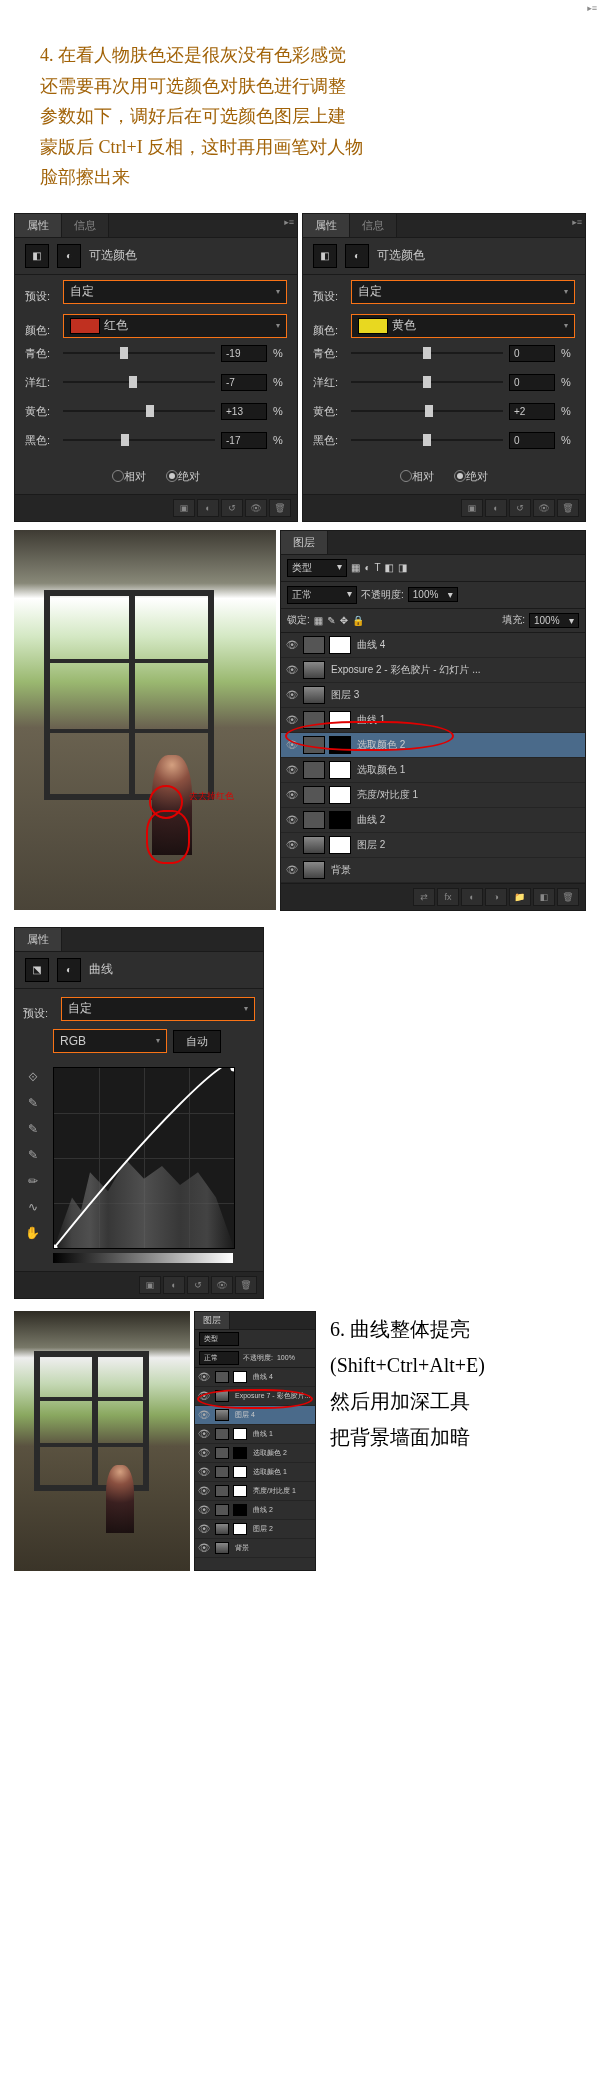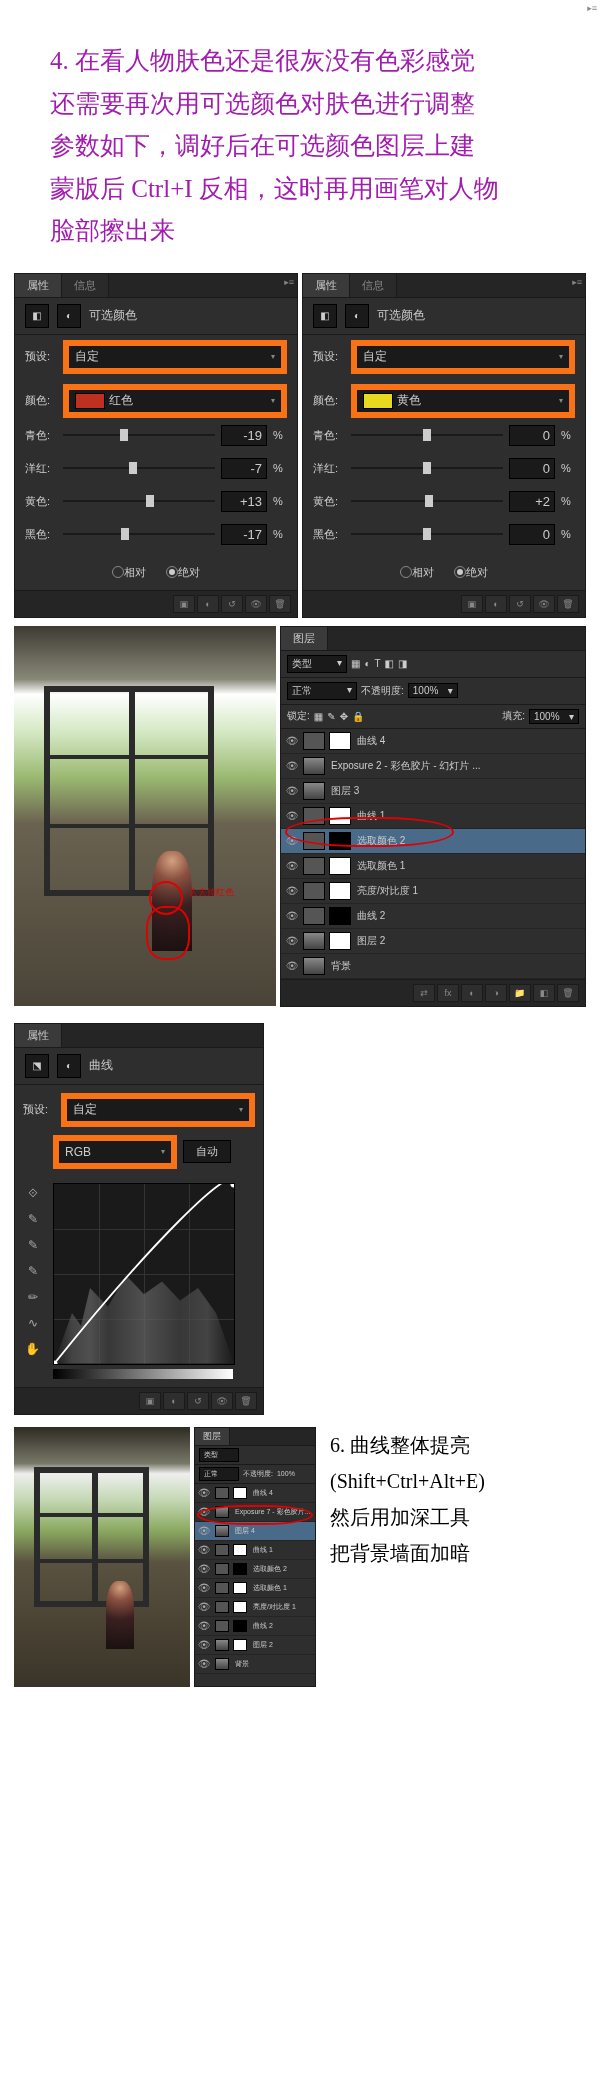--- a/index.html
+++ b/index.html
@@ -1,35 +1,35 @@
 <!DOCTYPE html>
 <html><head>
 <meta charset="utf-8">
 <style>
 body{margin:0;background:#fff;font-family:sans-serif;font-size:12px;width:600px}
-.handwriting{font-family:"Kaiti SC","KaiTi",serif;font-size:25px;line-height:1.7;padding:40px 50px 20px;color:#a21caf}
+.handwriting{font-family:"Kaiti SC","KaiTi",serif;font-size:18px;line-height:1.7;padding:40px 40px 20px;color:#a16207}
 .handwriting p{margin:0}
 .panels-row{display:flex;gap:4px;padding:0 14px}
 .panel{background:#2e2e2e;color:#ccc;flex:1;border:1px solid #1a1a1a;position:relative}
 .panel-tabs{display:flex;background:#252525;border-bottom:1px solid #1a1a1a;font-size:11px}
 .panel-tab{padding:4px 12px;background:#3a3a3a;border-right:1px solid #1a1a1a}
 .panel-tab.inactive{background:#2a2a2a;color:#888}
 .panel-sub{display:flex;align-items:center;gap:8px;padding:6px 10px;border-bottom:1px solid #1a1a1a}
 .icon-box{width:22px;height:22px;background:#1a1a1a;border:1px solid #000;display:flex;align-items:center;justify-content:center;font-size:10px}
-.field-row{display:flex;align-items:center;padding:5px 10px;gap:6px}
+.field-row{display:flex;align-items:flex-end;padding:5px 10px;gap:6px}
 .field-label{width:32px;color:#ccc;font-size:11px}
-.dropdown{flex:1;background:#1a1a1a;border:6px solid #f97316;padding:3px 6px;color:#ccc;display:flex;justify-content:space-between;align-items:center;height:16px}
+.dropdown{flex:1;background:#1a1a1a;border:1px solid #f97316;padding:3px 6px;color:#ccc;display:flex;justify-content:space-between;align-items:center;height:16px}
 .dropdown .arrow{font-size:8px;color:#888}
 .swatch{width:28px;height:14px;border:1px solid #000}
 .slider-row{display:flex;align-items:center;padding:2px 10px;gap:6px}
 .slider-label{width:32px;font-size:11px;color:#ccc}
 .slider{flex:1;height:16px;position:relative}
 .slider-track{position:absolute;top:7px;left:0;right:0;height:2px;background:#1a1a1a}
 .slider-thumb{position:absolute;top:2px;width:8px;height:12px;background:#ccc;transform:translateX(-50%)}
-.slider-val{width:36px;background:#1a1a1a;border:1px solid #000;color:#ccc;text-align:right;padding:2px 4px;font-size:13px}
+.slider-val{width:36px;background:#1a1a1a;border:1px solid #000;color:#ccc;text-align:left;padding:2px 4px;font-size:10px}
 .slider-pct{width:14px;color:#ccc;font-size:11px}
 .radio-row{display:flex;justify-content:center;gap:20px;padding:10px;font-size:11px}
 .radio{display:flex;align-items:center;gap:0}
 .radio-dot{width:10px;height:10px;border:1px solid #888;border-radius:50%;display:inline-block;position:relative}
 .radio-dot.on::after{content:"";position:absolute;top:2px;left:2px;width:6px;height:6px;background:#ccc;border-radius:50%}
 .panel-footer{display:flex;justify-content:flex-end;gap:2px;padding:4px 6px;background:#252525;border-top:1px solid #1a1a1a}
 .foot-btn{width:20px;height:16px;background:#2e2e2e;border:1px solid #1a1a1a;display:flex;align-items:center;justify-content:center;font-size:9px;color:#888}
 .menu-corner{position:absolute;top:3px;right:3px;font-size:9px;color:#888}
 
 .photo-row{display:flex;gap:4px;padding:8px 14px}

